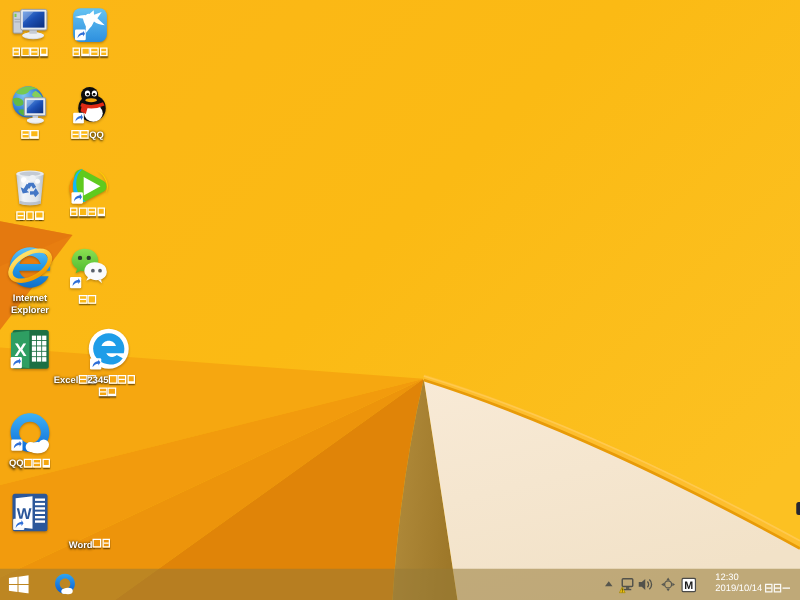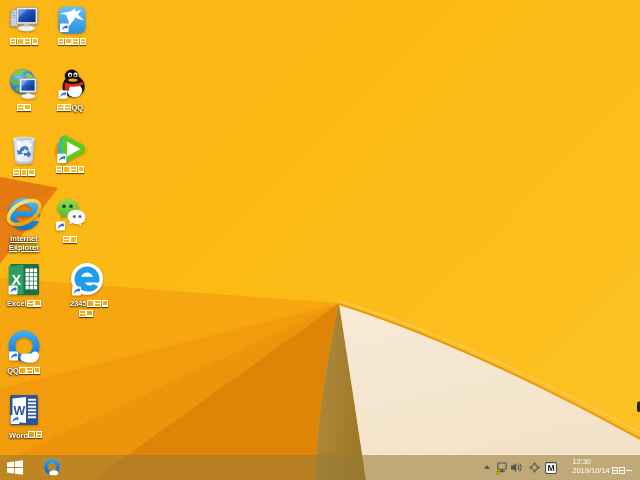--- a/index.html
+++ b/index.html
@@ -204,21 +204,21 @@
             <stop offset="1" stop-color="#F29C00"></stop>
     </linearGradient>
   </defs>
   <g transform="translate(18 18) scale(1.16) translate(-18 -18)">
   <path d="M18 5.5 C11 5.5 5.5 11 5.5 18 C5.5 25 11 30.5 18 30.5 C23 30.5 27.5 27.6 29.6 23.4 L22.5 23.4 C21.4 24.6 19.8 25.3 18 25.3 C14.7 25.3 12 23 11.3 20 L30.4 20 C30.5 19.3 30.5 18.6 30.5 18 C30.5 11 25 5.5 18 5.5 Z M18 10.7 C21.2 10.7 23.9 12.9 24.6 15.9 L11.4 15.9 C12.1 12.9 14.8 10.7 18 10.7 Z" fill="url(#ieb)"></path>
   </g>
   <g transform="rotate(-30 18 17)">
   <ellipse cx="18.3" cy="16.8" rx="15.6" ry="8.7" fill="none" stroke="url(#ier)" stroke-width="3.2"></ellipse>
   </g>
 </svg>
-<div class="lbl" style="top:40px;text-decoration:underline;">Internet<br>Explorer</div>
+<div class="lbl" style="top:40px;">Internet<br>Explorer</div>
 </div>
 
 <div class="ic" style="left:54px;top:197px;width:32px;height:36px;">
 <svg width="34" height="36" viewBox="0 0 34 36">
   <defs>
     <linearGradient id="wx" x1="0" y1="0" x2="0" y2="1">
       <stop offset="0" stop-color="#8BDF52"></stop>
             <stop offset="1" stop-color="#4EBB2F"></stop>
     </linearGradient>
   </defs>
@@ -258,21 +258,21 @@
           <rect x="21.6" y="22.7" width="3.4" height="3.6"></rect>
           <rect x="25.7" y="22.7" width="3.4" height="3.6"></rect>
   </g>
   <path d="M0.8 3.2 L15.5 1.5 L15.5 31.5 L0.8 29.8 Z" fill="#2E9E62"></path>
   <text x="8.4" y="22" font-family="Liberation Sans" font-size="14.5" font-weight="bold" fill="#fff" text-anchor="middle">X</text>
   <g>
     <rect x="0.5" y="22.5" width="9" height="9" rx="1" fill="#ffffff"></rect>
     <path d="M2.5 29.8 Q2.7 25.5 7.2 24.8 L7.2 23.5 L8.8 26 L7.2 28.4 L7.2 26.9 Q4.1 27.1 2.5 29.8 Z" fill="#2F6FD8"></path>
   </g>
 </svg>
-<div class="lbl" style="top:36px;">Excel<span class="cj m"></span><span class="cj b"></span></div>
+<div class="lbl" style="top:36px;margin-left:36px;">Excel<span class="cj m"></span><span class="cj b"></span></div>
 </div>
 
 <div class="ic" style="left:70px;top:262px;width:32px;height:36px;">
 <svg width="34" height="36" viewBox="0 0 34 36">
   <circle cx="17" cy="17" r="16" fill="#ffffff"></circle>
   <path d="M17 4.5 C23.9 4.5 29.5 10.1 29.5 17 C29.5 18.2 29.3 19.4 29 20.5 L15 20.5 C15.8 22.3 17.6 23.5 19.7 23.5 C21.2 23.5 22.5 22.9 23.4 22 L28.2 24.5 C26 27.8 22.3 30 18 29.5 C11.5 29.5 4.5 24.5 4.5 17 C4.5 10.1 10.1 4.5 17 4.5 Z M17 10.5 C14.3 10.5 12 12.2 11.2 14.7 L22.8 14.7 C22 12.2 19.7 10.5 17 10.5 Z" fill="#1E9DE8"></path>
   <g>
     <rect x="2" y="24.5" width="9" height="9" rx="1" fill="#ffffff"></rect>
     <path d="M4 31.8 Q4.2 27.5 8.7 26.8 L8.7 25.5 L10.3 28 L8.7 30.4 L8.7 28.9 Q5.6 29.1 4 31.8 Z" fill="#2F6FD8"></path>
   </g>
@@ -312,21 +312,21 @@
     <rect x="19" y="18.8" width="8" height="1.9"></rect>
     <rect x="19" y="22.3" width="8" height="1.9"></rect>
   </g>
   <path d="M3.5 4.5 L17 3 L17 29 L3.5 27.5 Z" fill="#ffffff"></path>
   <text x="10.3" y="20.9" font-family="Liberation Sans" font-size="12.5" font-weight="bold" fill="#2B579A" text-anchor="middle">W</text>
   <g>
     <rect x="1.5" y="21" width="9" height="9" rx="1" fill="#ffffff" opacity="0.95"></rect>
     <path d="M3.5 28.3 Q3.7 24 8.2 23.3 L8.2 22 L9.8 24.5 L8.2 26.9 L8.2 25.4 Q5.1 25.6 3.5 28.3 Z" fill="#2F6FD8"></path>
   </g>
 </svg>
-<div class="lbl" style="top:36.5px;">Word<span class="cj"></span><span class="cj m"></span></div>
+<div class="lbl" style="top:36.5px;margin-left:46px;">Word<span class="cj"></span><span class="cj m"></span></div>
 </div>
 
 <div id="taskbar">
   <svg class="tico" style="left:7px;top:5px;" width="16" height="15" viewBox="0 0 16 15">
     <g fill="#ffffff">
       <path d="M0 2.4 L7 1.45 L7 7.1 L0 7.1 Z"></path>
       <path d="M7.8 1.35 L16 0.2 L16 7.1 L7.8 7.1 Z"></path>
       <path d="M0 7.9 L7 7.9 L7 13.55 L0 12.6 Z"></path>
       <path d="M7.8 7.9 L16 7.9 L16 14.8 L7.8 13.65 Z"></path>
     </g>

